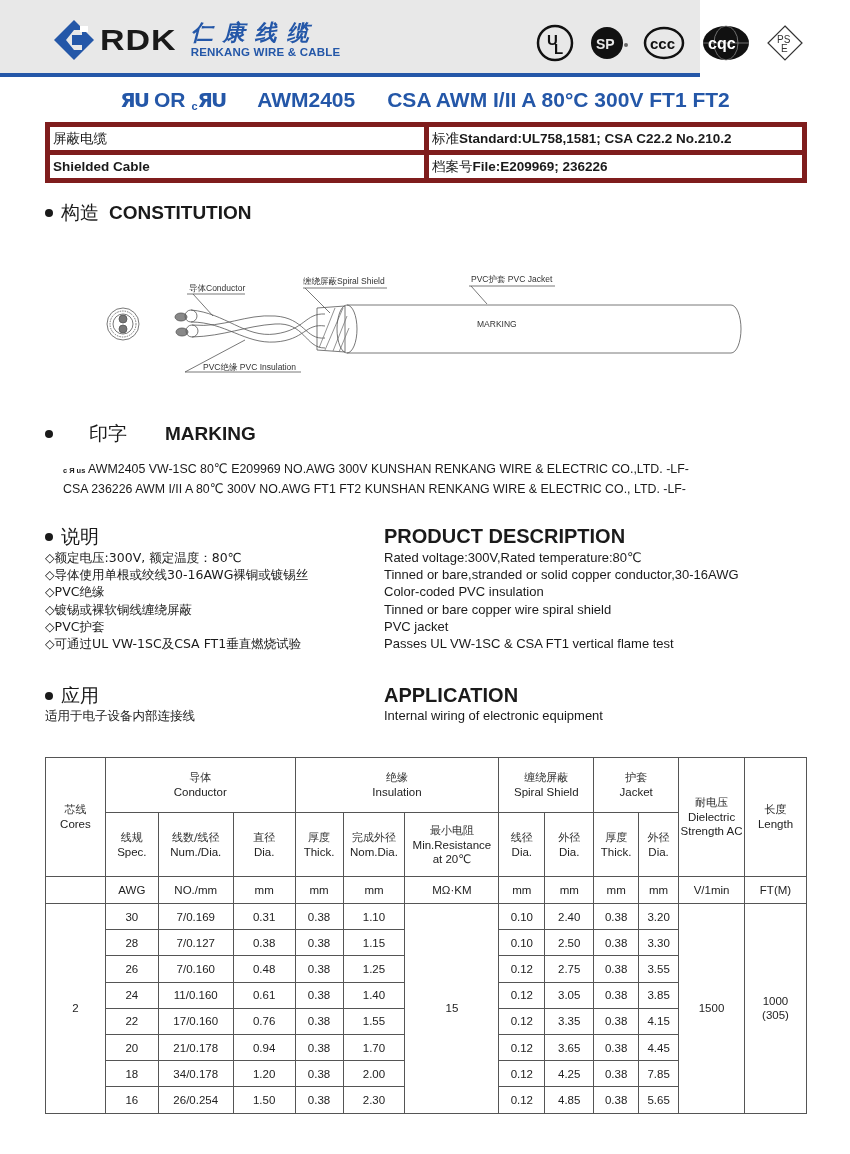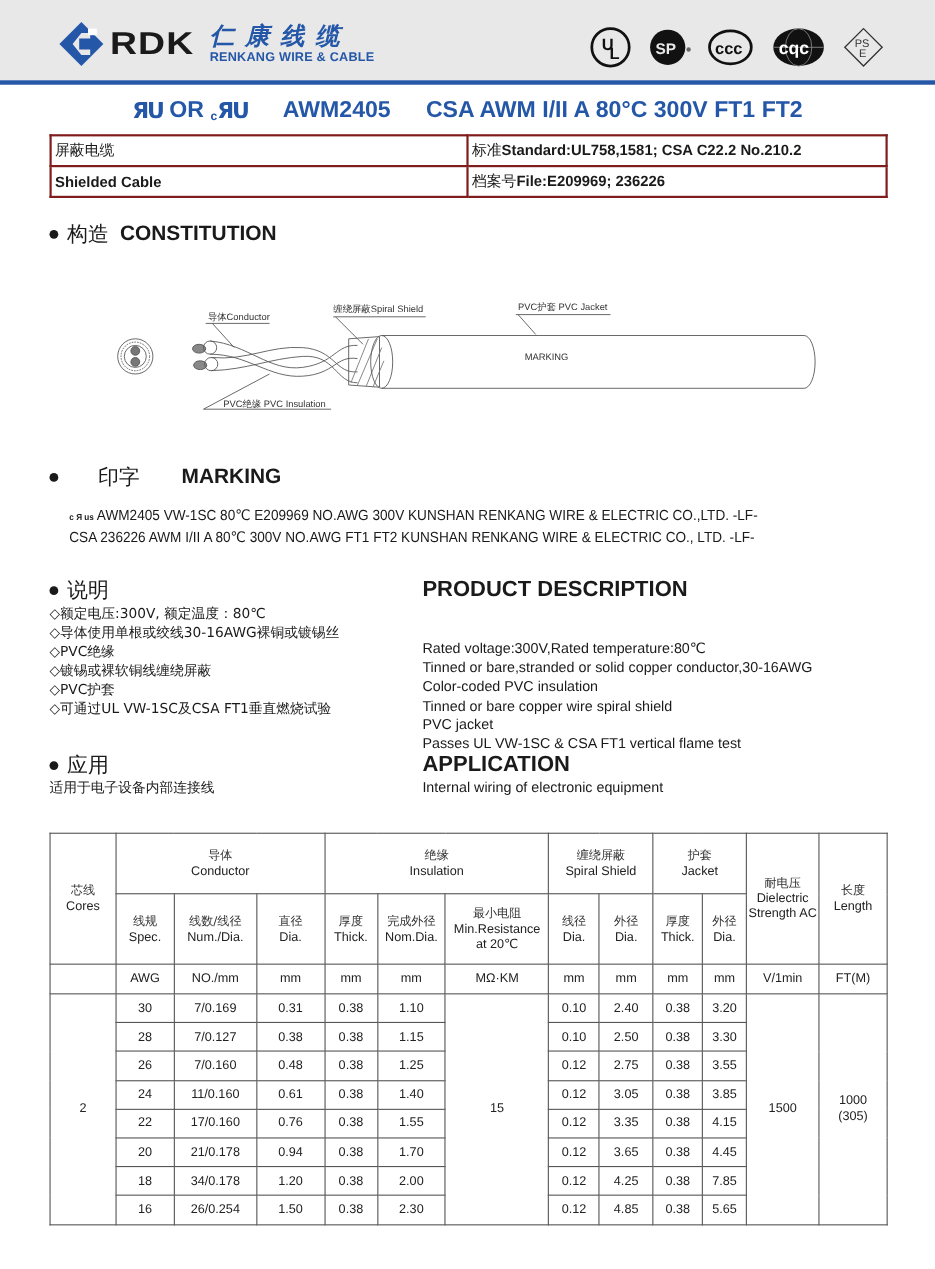--- a/index.html
+++ b/index.html
@@ -1,62 +1,62 @@
 <!DOCTYPE html>
 <html><head>
 <meta charset="utf-8">
 <style>
   * { box-sizing: border-box; margin: 0; padding: 0; }
   html, body { width: 850px; height: 1154px; background: #ffffff; overflow: hidden; }
   body { font-family: "Liberation Sans", "DejaVu Sans", sans-serif; color: #1a1a1a; position: relative; }
 
   
-  .topband { position: absolute; left: 0; top: 0; width: 850px; height: 77px; background: #e8e8e8; }
+  .topband { position: absolute; left: 0; top: 0; width: 700px; height: 77px; background: #e8e8e8; }
   .topband .rule { position: absolute; left: 0; bottom: 0; width: 100%; height: 4px; background: #2457a8; }
   .logo { position: absolute; left: 52px; top: 18px; height: 44px; display: flex; align-items: center; }
   .logo-mark { width: 44px; height: 44px; position: relative; }
   .logo-rdk { font-family: "Liberation Sans", sans-serif; font-weight: bold; font-size: 34px; letter-spacing: 1px; color: #1a1a1a; margin-left: 4px; line-height: 44px; transform: scaleY(0.85); }
   .logo-text { margin-left: 14px; display: flex; flex-direction: column; }
   .logo-cn { color: #2457a8; font-size: 22px; font-weight: bold; font-style: italic; letter-spacing: 10px; line-height: 24px; }
   .logo-en { color: #2457a8; font-size: 11.5px; font-weight: bold; line-height: 14px; letter-spacing: 0.2px; }
   .certs { position: absolute; left: 535px; top: 23px; display: flex; align-items: center; gap: 14px; }
   .cert { display: flex; align-items: center; justify-content: center; }
 
   
   .title-row { position: absolute; left: 0; top: 88px; width: 850px; display: flex; justify-content: center; align-items: flex-end; color: #2457a8; font-weight: bold; font-size: 21px; }
   .title-row .ul-mark { font-size: 20px; font-family: "DejaVu Sans", sans-serif; letter-spacing: -2px; }
   .title-row .or { margin: 0 6px 0 6px; }
   .title-row .c { font-size: 11px; }
   .title-row .gap1 { width: 32px; }
   .title-row .gap2 { width: 32px; }
 
   
   .info { position: absolute; left: 45px; top: 122px; width: 762px; border-collapse: collapse; font-size: 13.5px; }
-  .info td { border: 2px solid #7f1d1d; height: 28px; padding: 0 3px; }
+  .info td { border: 5px solid #7f1d1d; height: 28px; padding: 0 3px; }
   .info td.l { width: 379px; }
   .info .b { font-weight: bold; }
 
   
   .sec { position: absolute; display: flex; align-items: center; font-size: 19px; color: #1a1a1a; }
   .sec .dot { width: 8px; height: 8px; border-radius: 50%; background: #1a1a1a; margin-right: 8px; }
   .sec .cn { font-size: 19px; margin-right: 10px; font-family: "DejaVu Sans", sans-serif; }
   .sec .en { font-weight: bold; font-size: 19px; }
 
   
   .diagram { position: absolute; left: 95px; top: 268px; width: 660px; height: 110px; }
   .dlabel { position: absolute; font-size: 8.5px; color: #333; white-space: nowrap; }
 
   
   .marking { position: absolute; left: 63px; top: 460px; font-size: 13.3px; line-height: 18px; color: #1a1a1a; white-space: nowrap; transform: scaleX(0.93); transform-origin: left; }
   .marking .small { font-size: 8px; font-weight: bold; }
 
   
   .desc-cn { position: absolute; left: 45px; top: 549px; font-size: 12.5px; line-height: 17.2px; font-family: "DejaVu Sans", sans-serif; color: #1a1a1a; }
   .desc-en-title { position: absolute; left: 384px; top: 525px; font-size: 20px; font-weight: bold; }
-  .desc-en { position: absolute; left: 384px; top: 549px; font-size: 13px; line-height: 17.2px; margin-top: 32px; }
+  .desc-en { position: absolute; left: 384px; top: 549px; font-size: 13px; line-height: 17.2px; }
 
   .app-cn { position: absolute; left: 45px; top: 708px; font-size: 12.5px; font-family: "DejaVu Sans", sans-serif; }
   .app-en-title { position: absolute; left: 384px; top: 684px; font-size: 20px; font-weight: bold; }
   .app-en { position: absolute; left: 384px; top: 708px; font-size: 13px; }
 
   
   .spec { position: absolute; left: 45px; top: 757px; width: 762px; border-collapse: collapse; font-size: 11.5px; text-align: center; color: #222; }
   .spec td { border: 1px solid #555; padding: 0; line-height: 14px; }
   .spec .cn { font-family: "DejaVu Sans", sans-serif; font-size: 11px; color: #333; }
   .spec tr.h1 td { height: 55px; }

